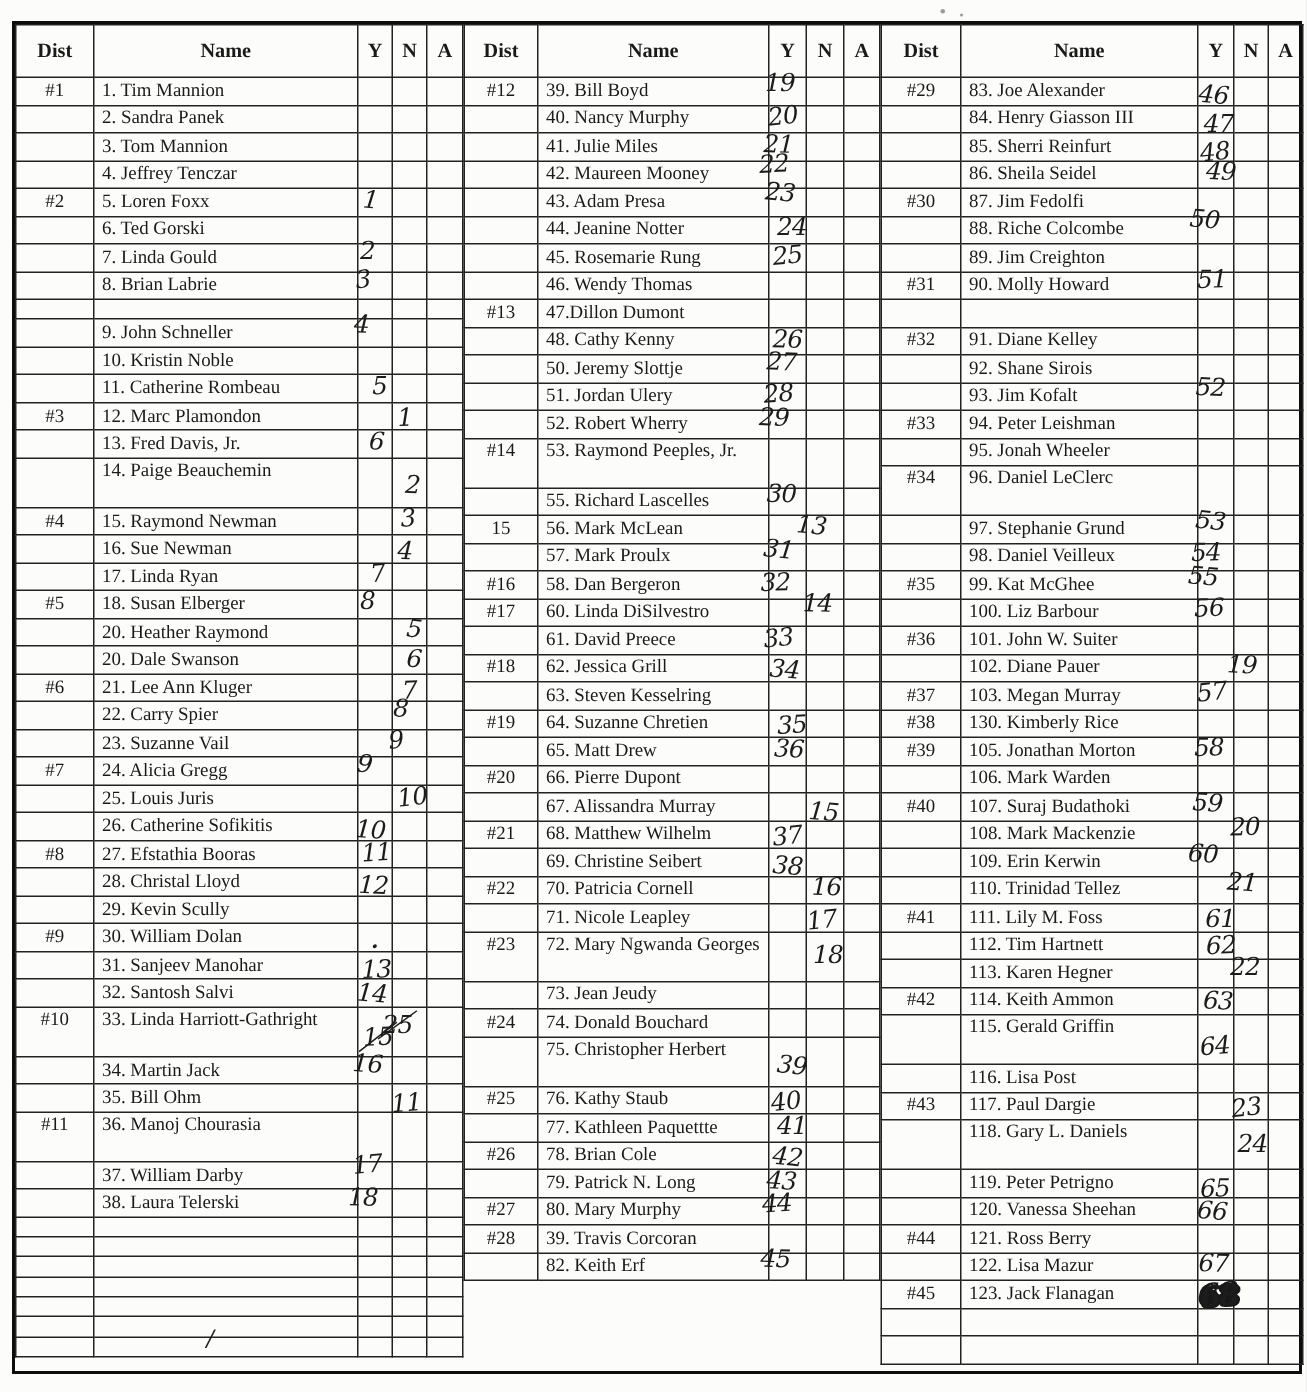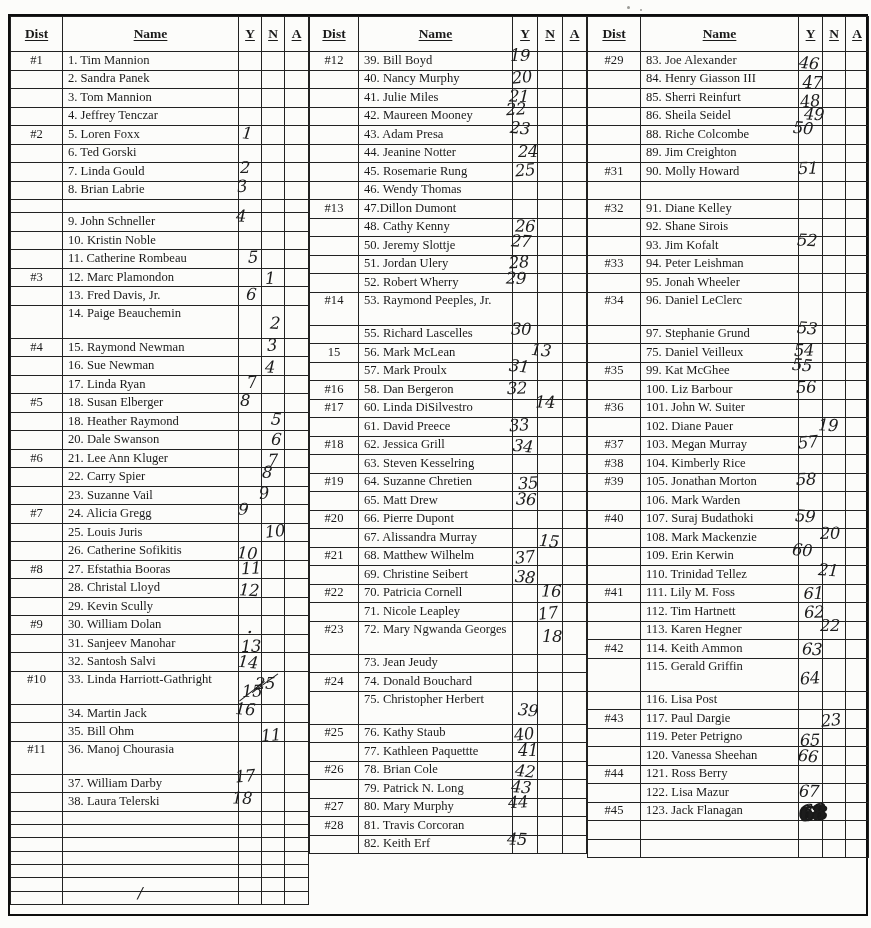--- a/index.html
+++ b/index.html
@@ -4,21 +4,21 @@
 <style>
   html,body{margin:0;padding:0;background:#e8e8e6;}
   .sheet{position:relative;width:871px;height:928px;background:#fcfcfa;overflow:hidden;
          font-family:"Liberation Serif",serif;color:#1a1a1a;}
   .grid{position:absolute;left:8px;top:14px;width:860px;height:902px;box-sizing:border-box;
         border:2px solid #0d0d0d;display:flex;align-items:stretch;background:#fcfcfa;}
   table.vtable{border-collapse:collapse;table-layout:fixed;flex:0 0 auto;height:1px;}
   .vtable th,.vtable td{border:1px solid #222;padding:0;overflow:visible;
         font-size:12.6px;line-height:1.08;vertical-align:middle;}
   .vtable th{height:34px;font-size:13.5px;font-weight:bold;text-align:center;}
-  .vtable th .hul{text-decoration:underline;text-underline-offset:2px;}
+  .vtable th .hul{text-underline-offset:2px;}
   .vtable td{height:17.5px;position:relative;}
   .vtable tr.tall td{height:32px;vertical-align:top;}
   .vtable tr.tall td span.printed{display:inline-block;padding-top:1px;}
   table.s0 tr.blank td{height:12.3px;}
   td.dist-cell{text-align:center;}
   td.name-cell{text-align:left;padding-left:5px;padding-right:2px;}
   td.y-cell,td.n-cell,td.a-cell{text-align:center;}
   .hw{position:absolute;z-index:3;font-family:"DejaVu Serif",serif;font-style:italic;
       font-size:16.5px;font-weight:400;color:#1c1c1c;white-space:nowrap;line-height:1;
       pointer-events:none;letter-spacing:-0.5px;}
@@ -208,21 +208,21 @@
               <td class="dist-cell"><span class="printed">#5</span></td>
               <td class="name-cell"><span class="printed">18. Susan Elberger</span></td>
               <td class="y-cell">
                 <span class="hw" style="left: 50%; top: 55%; transform: translate(calc(-50% - 5px), calc(-50% - 3px)) rotate(0deg);">8</span>
               </td>
               <td class="n-cell"></td>
               <td class="a-cell"></td>
             </tr>
             <tr>
               <td class="dist-cell"></td>
-              <td class="name-cell"><span class="printed">18. Heather Raymond</span></td>
+              <td class="name-cell"><span class="printed">20. Heather Raymond</span></td>
               <td class="y-cell"></td>
               <td class="n-cell">
                 <span class="hw" style="left: 50%; top: 55%; transform: translate(calc(-50% + 3px), calc(-50% - 2px)) rotate(6deg);">5</span>
               </td>
               <td class="a-cell"></td>
             </tr>
             <tr>
               <td class="dist-cell"></td>
               <td class="name-cell"><span class="printed">20. Dale Swanson</span></td>
               <td class="y-cell"></td>
@@ -796,21 +796,21 @@
               <td class="dist-cell"><span class="printed">#27</span></td>
               <td class="name-cell"><span class="printed">80. Mary Murphy</span></td>
               <td class="y-cell">
                 <span class="hw" style="left: 50%; top: 55%; transform: translate(calc(-50% - 7px), calc(-50% - 5px)) rotate(-3deg);">44</span>
               </td>
               <td class="n-cell"></td>
               <td class="a-cell"></td>
             </tr>
             <tr>
               <td class="dist-cell"><span class="printed">#28</span></td>
-              <td class="name-cell"><span class="printed">81. Travis Corcoran</span></td>
+              <td class="name-cell"><span class="printed">39. Travis Corcoran</span></td>
               <td class="y-cell"></td>
               <td class="n-cell"></td>
               <td class="a-cell"></td>
             </tr>
             <tr>
               <td class="dist-cell"></td>
               <td class="name-cell"><span class="printed">82. Keith Erf</span></td>
               <td class="y-cell">
                 <span class="hw" style="left: 50%; top: 55%; transform: translate(calc(-50% - 8px), calc(-50% - 5px)) rotate(2deg);">45</span>
               </td>
@@ -869,20 +869,27 @@
             <tr>
               <td class="dist-cell"></td>
               <td class="name-cell"><span class="printed">86. Sheila Seidel</span></td>
               <td class="y-cell">
                 <span class="hw" style="left: 50%; top: 55%; transform: translate(calc(-50% + 3px), calc(-50% - 2px)) rotate(3deg);">49</span>
               </td>
               <td class="n-cell"></td>
               <td class="a-cell"></td>
             </tr>
             <tr>
+              <td class="dist-cell"><span class="printed">#30</span></td>
+              <td class="name-cell"><span class="printed">87. Jim Fedolfi</span></td>
+              <td class="y-cell"></td>
+              <td class="n-cell"></td>
+              <td class="a-cell"></td>
+            </tr>
+            <tr>
               <td class="dist-cell"></td>
               <td class="name-cell"><span class="printed">88. Riche Colcombe</span></td>
               <td class="y-cell">
                 <span class="hw" style="left: 50%; top: 55%; transform: translate(calc(-50% - 8px), calc(-50% - 7px)) rotate(5deg);">50</span>
               </td>
               <td class="n-cell"></td>
               <td class="a-cell"></td>
             </tr>
             <tr>
               <td class="dist-cell"></td>
@@ -955,21 +962,21 @@
               <td class="dist-cell"></td>
               <td class="name-cell"><span class="printed">97. Stephanie Grund</span></td>
               <td class="y-cell">
                 <span class="hw" style="left: 50%; top: 55%; transform: translate(calc(-50% - 4px), calc(-50% - 6px)) rotate(6deg);">53</span>
               </td>
               <td class="n-cell"></td>
               <td class="a-cell"></td>
             </tr>
             <tr>
               <td class="dist-cell"></td>
-              <td class="name-cell"><span class="printed">75. Daniel Veilleux</span></td>
+              <td class="name-cell"><span class="printed">98. Daniel Veilleux</span></td>
               <td class="y-cell">
                 <span class="hw" style="left: 50%; top: 55%; transform: translate(calc(-50% - 7px), calc(-50% - 3px)) rotate(-1deg);">54</span>
               </td>
               <td class="n-cell"></td>
               <td class="a-cell"></td>
             </tr>
             <tr>
               <td class="dist-cell"><span class="printed">#35</span></td>
               <td class="name-cell"><span class="printed">99. Kat McGhee</span></td>
               <td class="y-cell">
@@ -1007,21 +1014,21 @@
               <td class="dist-cell"><span class="printed">#37</span></td>
               <td class="name-cell"><span class="printed">103. Megan Murray</span></td>
               <td class="y-cell">
                 <span class="hw" style="left: 50%; top: 55%; transform: translate(calc(-50% - 3px), calc(-50% - 3px)) rotate(-6deg);">57</span>
               </td>
               <td class="n-cell"></td>
               <td class="a-cell"></td>
             </tr>
             <tr>
               <td class="dist-cell"><span class="printed">#38</span></td>
-              <td class="name-cell"><span class="printed">104. Kimberly Rice</span></td>
+              <td class="name-cell"><span class="printed">130. Kimberly Rice</span></td>
               <td class="y-cell"></td>
               <td class="n-cell"></td>
               <td class="a-cell"></td>
             </tr>
             <tr>
               <td class="dist-cell"><span class="printed">#39</span></td>
               <td class="name-cell"><span class="printed">105. Jonathan Morton</span></td>
               <td class="y-cell">
                 <span class="hw" style="left: 50%; top: 55%; transform: translate(calc(-50% - 5px), calc(-50% - 3px)) rotate(-1deg);">58</span>
               </td>
@@ -1122,20 +1129,29 @@
               <td class="y-cell"></td>
               <td class="n-cell"></td>
               <td class="a-cell"></td>
             </tr>
             <tr>
               <td class="dist-cell"><span class="printed">#43</span></td>
               <td class="name-cell"><span class="printed">117. Paul Dargie</span></td>
               <td class="y-cell"></td>
               <td class="n-cell">
                 <span class="hw" style="left: 50%; top: 55%; transform: translate(calc(-50% - 3px), calc(-50% + 1px)) rotate(-6deg);">23</span>
+              </td>
+              <td class="a-cell"></td>
+            </tr>
+            <tr class="tall">
+              <td class="dist-cell"></td>
+              <td class="name-cell"><span class="printed">118. Gary L. Daniels</span></td>
+              <td class="y-cell"></td>
+              <td class="n-cell">
+                <span class="hw" style="left: 50%; top: 55%; transform: translate(calc(-50% + 1px), calc(-50% - 2px)) rotate(0deg);">24</span>
               </td>
               <td class="a-cell"></td>
             </tr>
             <tr>
               <td class="dist-cell"></td>
               <td class="name-cell"><span class="printed">119. Peter Petrigno</span></td>
               <td class="y-cell">
                 <span class="hw" style="left: 50%; top: 55%; transform: translate(calc(-50% - 1px), calc(-50% + 3px)) rotate(-1deg);">65</span>
               </td>
               <td class="n-cell"></td>

